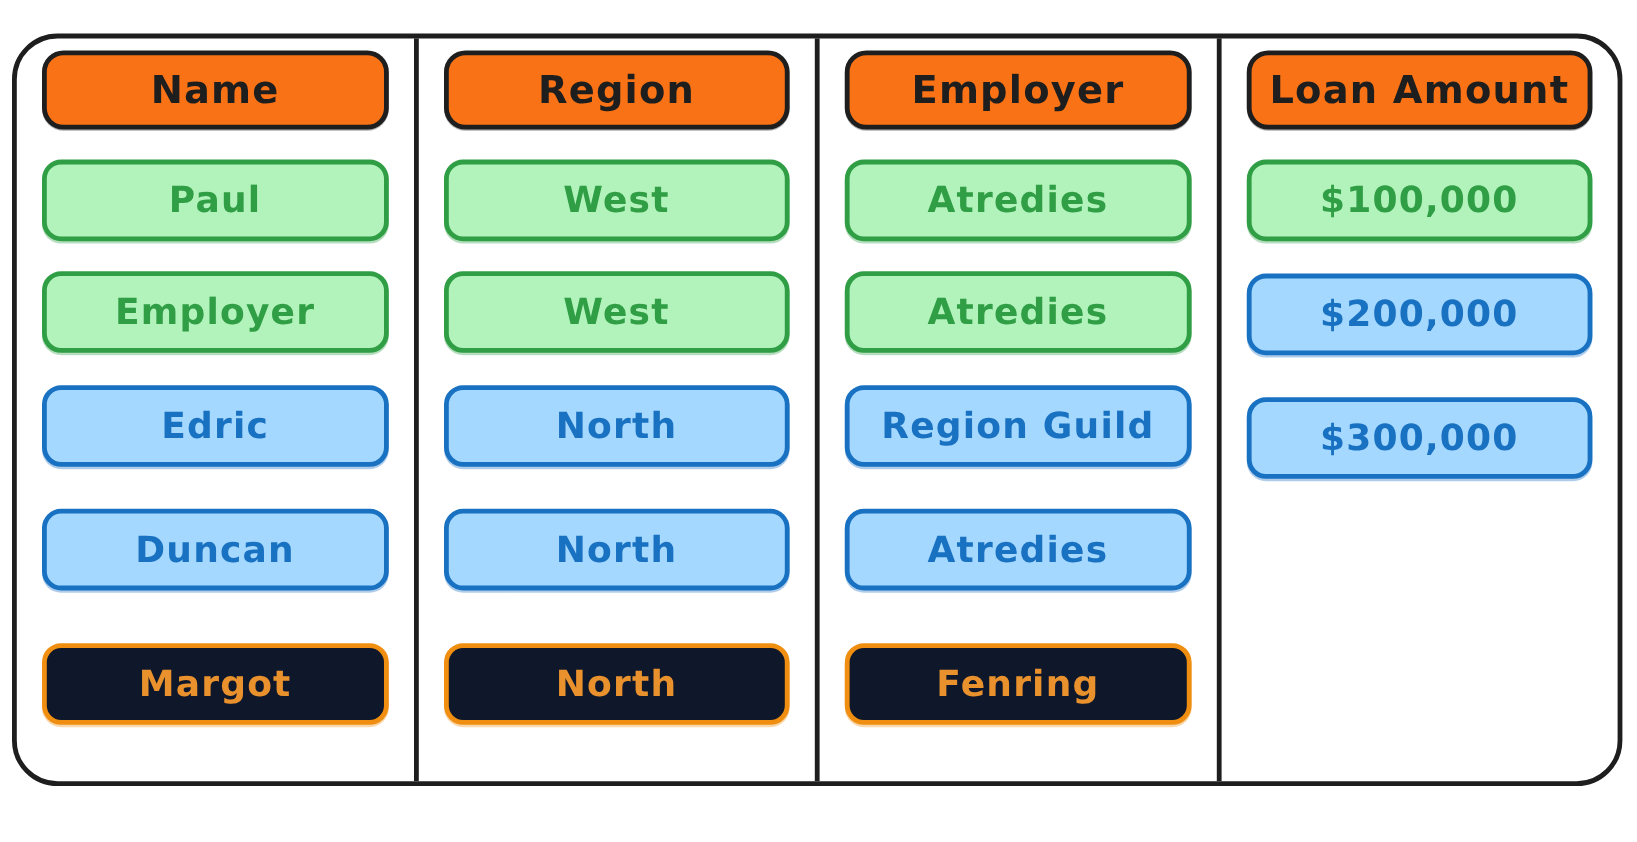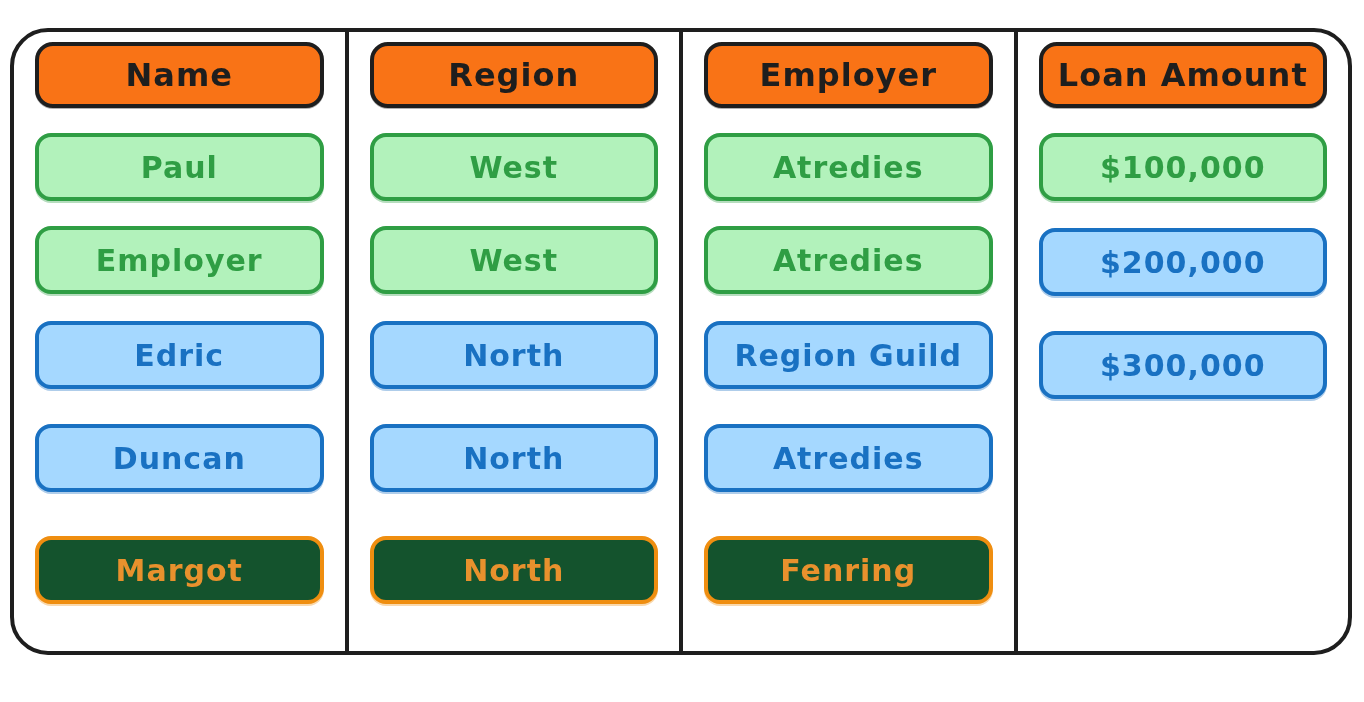--- a/index.html
+++ b/index.html
@@ -77,21 +77,21 @@
     color: #2f9e44;
     box-shadow: 0 2px 0 rgba(47,158,68,0.35);
   }
   .pill.blue {
     background: #a5d8ff;
     border-color: #1971c2;
     color: #1971c2;
     box-shadow: 0 2px 0 rgba(25,113,194,0.35);
   }
   .pill.orange {
-    background: #14532d;
+    background: #0f172a;
     border-color: #ef8e10;
     color: #e8912d;
     box-shadow: 0 2px 0 rgba(239,142,16,0.35);
   }
 </style>
 </head>
 <body>
 
 <div class="stage">
   <div class="board">

